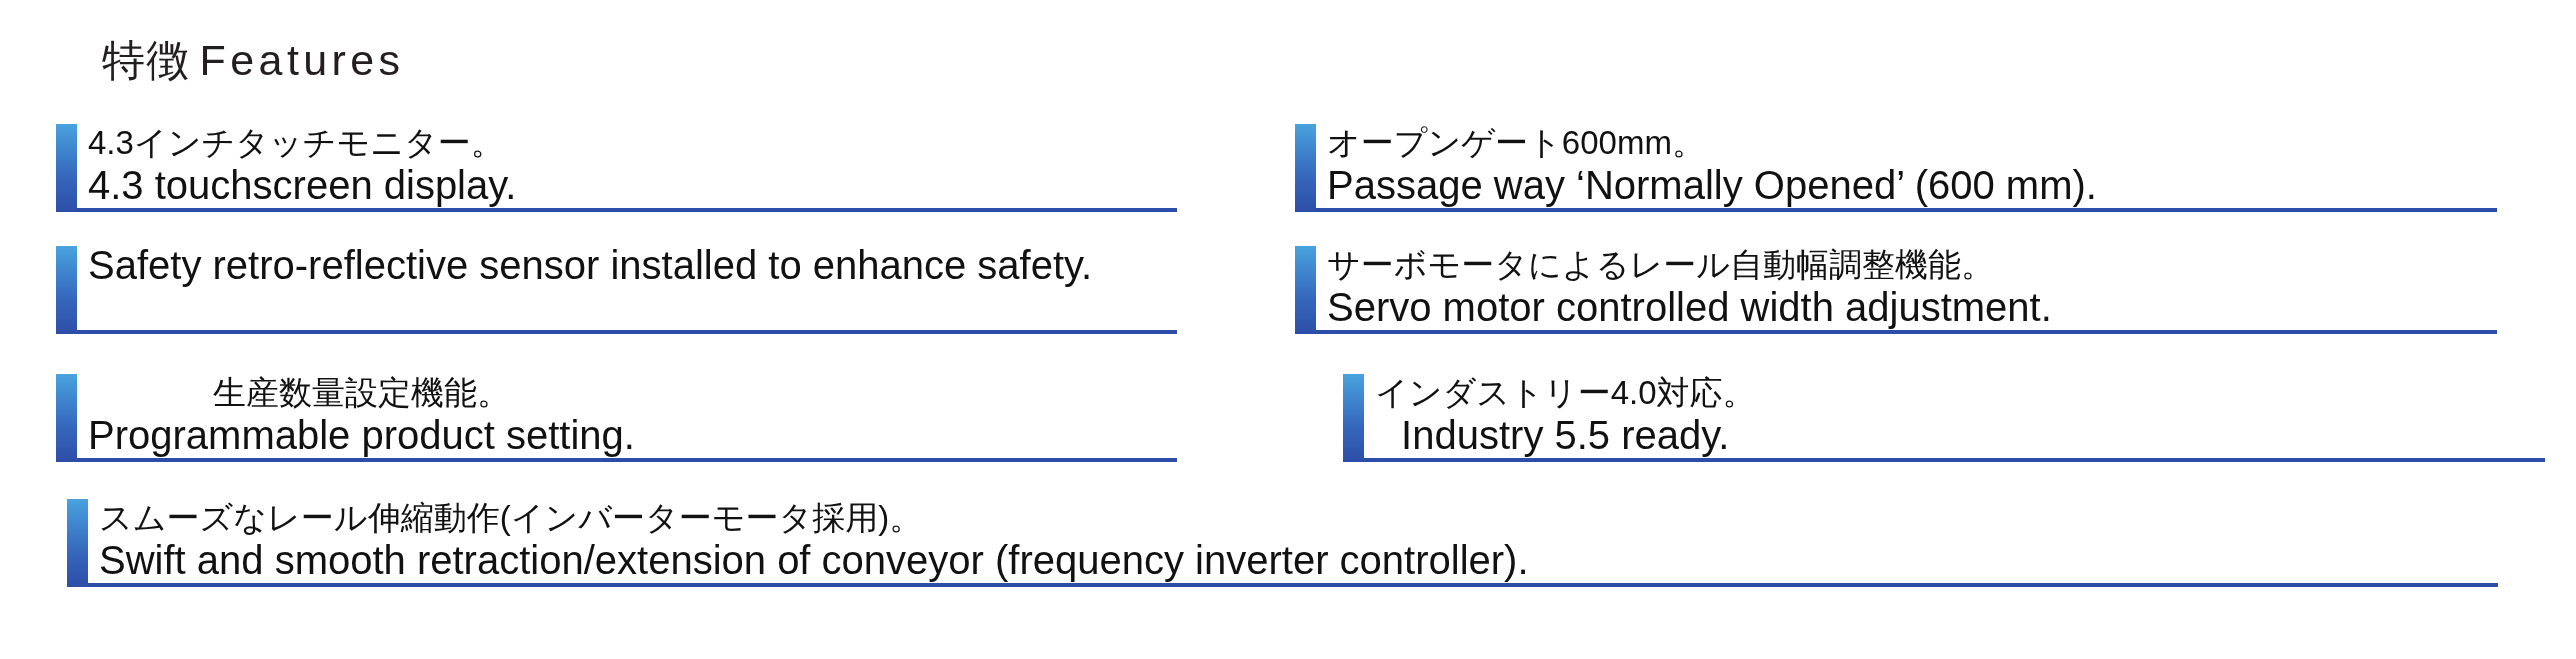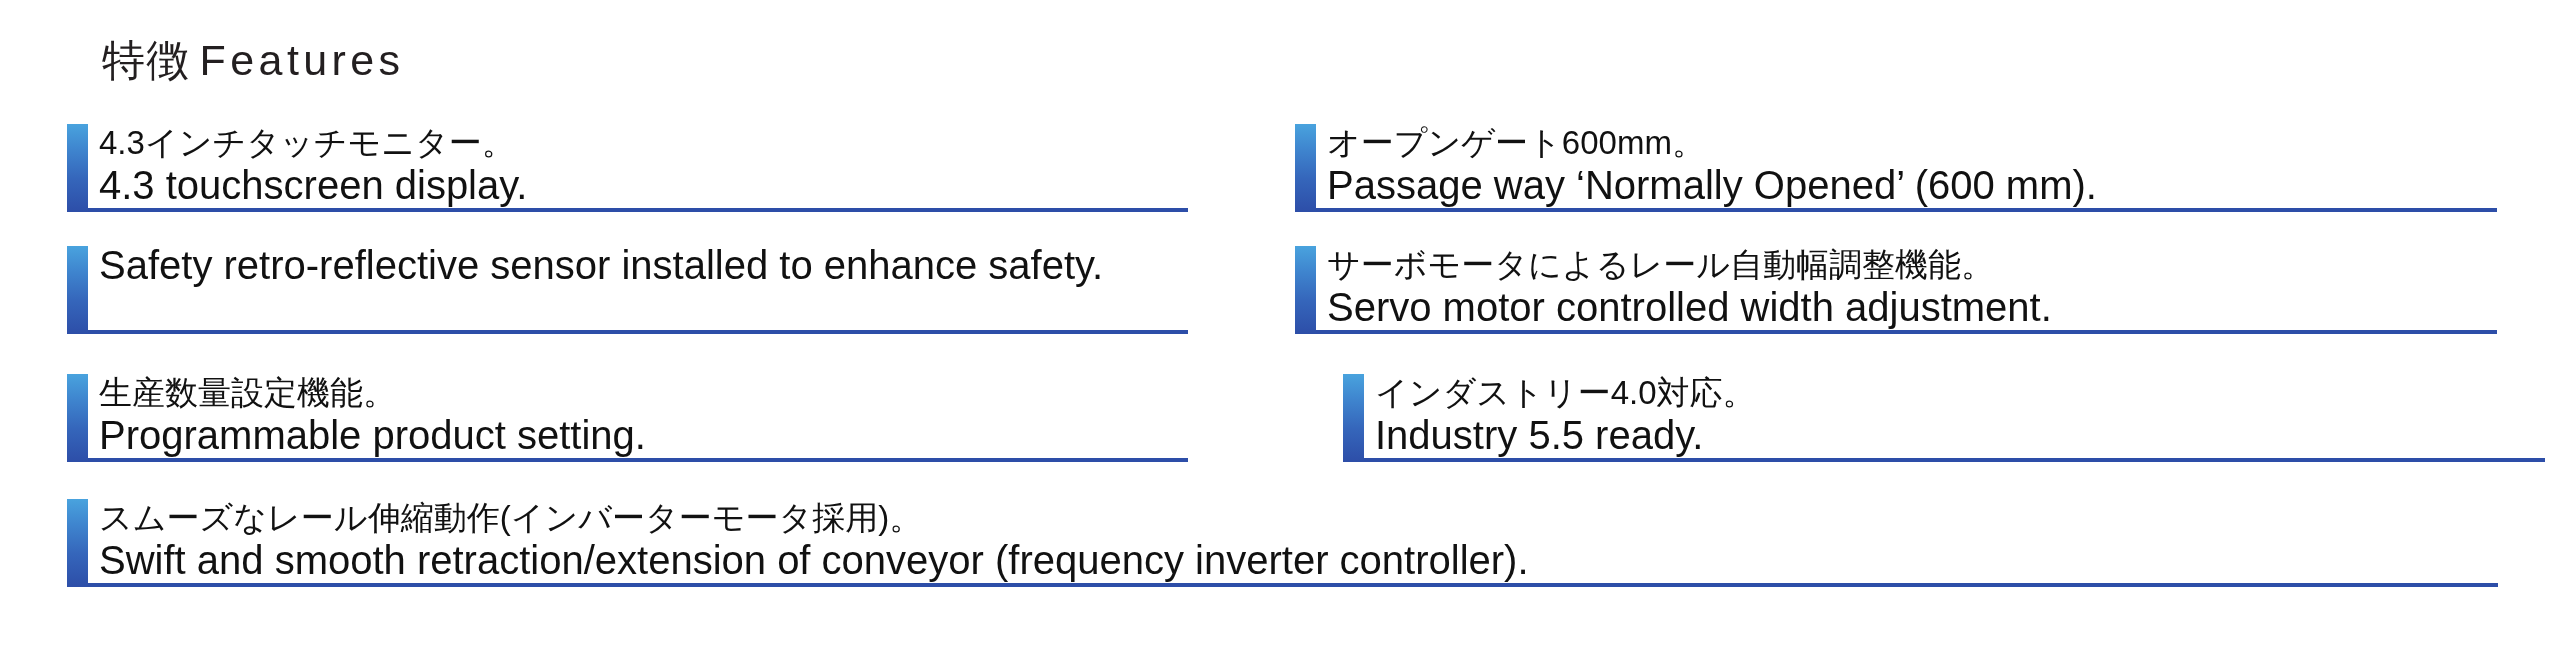--- a/index.html
+++ b/index.html
@@ -93,24 +93,24 @@
     position: absolute;
     left: 21px;
     bottom: 0;
     height: 3.8px;
     background: #2d4ea8;
   }
 
   
   .row1 { top: 124px; }
   .row2 { top: 246px; }
-  .row3 { top: 374px; }
+  .row3 { top: 374px; text-align: center; }
   .row4 { top: 499px; }
 
-  .col-left  { left: 67px; width: 1121px; text-decoration: underline; }
+  .col-left  { left: 56px; width: 1121px; text-decoration: underline; }
   .col-right { left: 1295px; width: 1202px; }
   .col-full  { left: 67px; width: 2431px; text-decoration: underline; }
 </style>
 </head>
 <body>
 
 <div class="page">
 
   <div class="section-title">
     <span class="jp">特徴</span><span class="en">Features</span>

